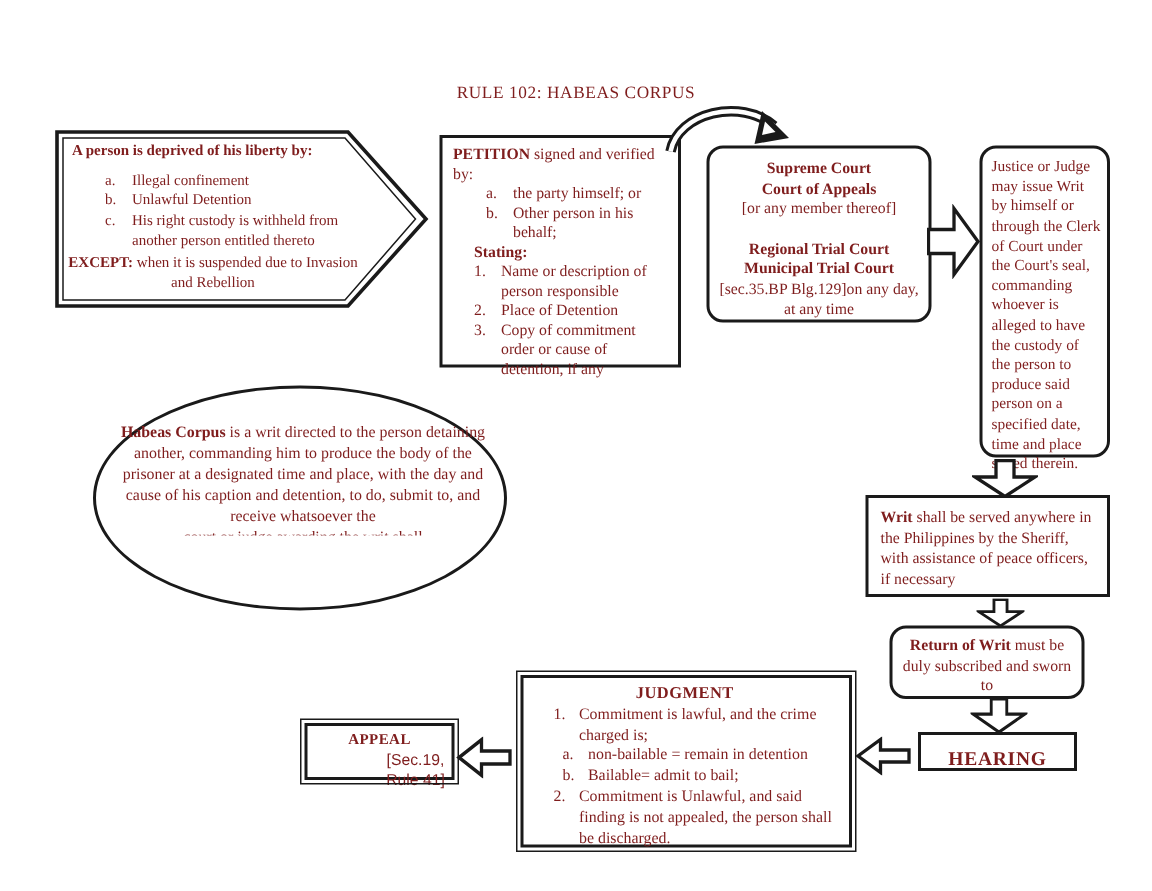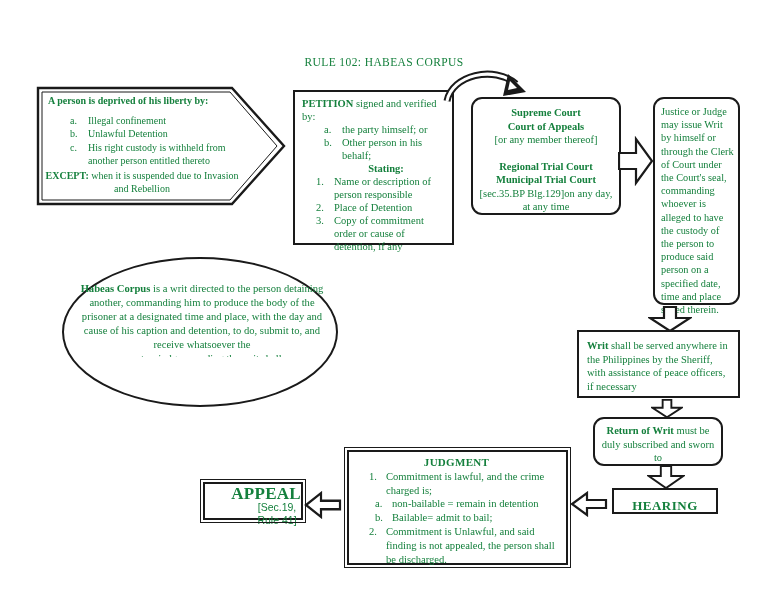--- a/index.html
+++ b/index.html
@@ -1,18 +1,18 @@
 <!DOCTYPE html>
 <html><head>
 <meta charset="utf-8">
 <style>
   html,body{margin:0;padding:0;background:#ffffff;}
   .screen{
     position:relative;width:768px;height:594px;background:#ffffff;
-    font-family:"Liberation Serif","DejaVu Serif",serif;color:#15803d;
+    font-family:"Liberation Serif","DejaVu Serif",serif;color:#7f1d1d;
     overflow:hidden;
   }
   .abs{position:absolute;}
   .box{
     position:absolute;background:#ffffff;border:2px solid #1a1a1a;
     box-sizing:border-box;font-size:10.5px;line-height:13px;
   }
   .thickbox{border-width:2.5px;border-radius:11px;}
   .dbl{outline:1px solid #1a1a1a;outline-offset:2px;}
   .b{font-weight:bold;}
@@ -23,21 +23,21 @@
   
   .pent-text{position:absolute;left:44px;top:94px;width:202px;font-size:10px;line-height:13.5px;}
   .pent-head{font-weight:bold;margin-left:4px;white-space:nowrap;}
   .li-row{display:grid;grid-template-columns:18px 1fr;}
   .pent-list{margin:6px 0 0 26px;width:170px;}
   .except{margin-top:1px;text-align:center;width:196px;}
   
   .pet-inner{padding:5px 6px 4px 7px;}
   .pet-list{margin:0 0 0 22px;}
   .pet-num{margin:0 0 0 14px;}
-  .stating{font-weight:bold;margin-left:24px;text-align:center;}
+  .stating{font-weight:bold;margin-left:14px;}
   
   .courts-inner{padding:7px 5px;text-align:center;line-height:13.5px;}
   .gap{height:13px;}
   
   .justice-inner{padding:6px 4px 4px 6px;font-size:10.3px;line-height:13.2px;}
   
   .ellipse{
     position:absolute;left:62px;top:257px;width:276px;height:150px;
     border:2.8px solid #1a1a1a;border-radius:50%;background:#fff;box-sizing:border-box;
   }
@@ -52,21 +52,21 @@
   .hearing{
     font-weight:bold;font-size:13px;letter-spacing:.5px;
     display:flex;align-items:flex-end;justify-content:center;
   }
   
   .judg-inner{padding:4px 8px 4px 6px;line-height:13.8px;font-size:10.6px;}
   .judg-head{text-align:center;font-weight:bold;font-size:11px;letter-spacing:.3px;}
   .num-row{display:grid;grid-template-columns:17px 1fr;margin-left:14px;}
   .sub-row{display:grid;grid-template-columns:17px 1fr;margin-left:20px;}
   
-  .appeal-title{font-weight:bold;font-size:17px;letter-spacing:.3px;text-align:right;margin-top:3px;}
+  .appeal-title{font-weight:bold;font-size:10px;letter-spacing:.3px;text-align:center;margin-top:3px;}
   .appeal-sub{font-family:"Liberation Sans",sans-serif;font-size:10.5px;text-align:center;margin-top:1px;padding-left:48px;}
   svg{display:block;}
 </style>
 </head>
 <body>
 
 <div class="screen">
 
   <div class="title">RULE 102: HABEAS CORPUS</div>
 

